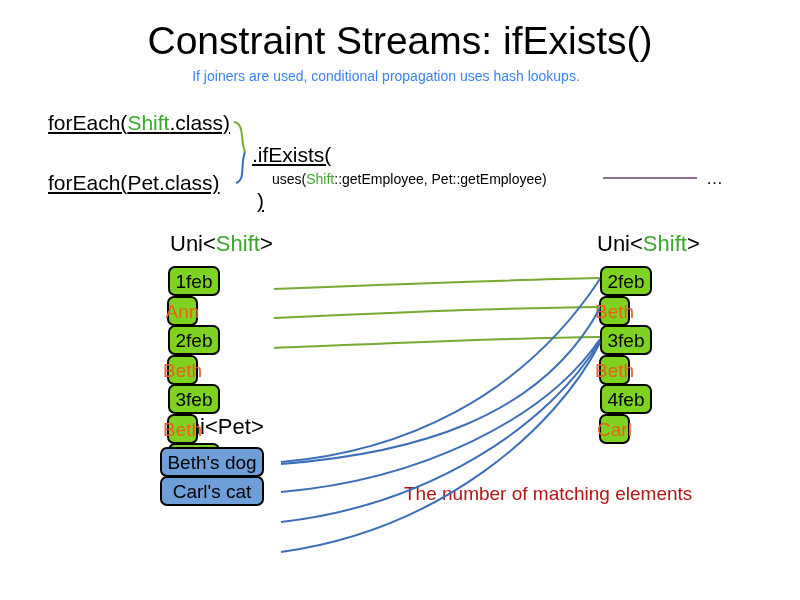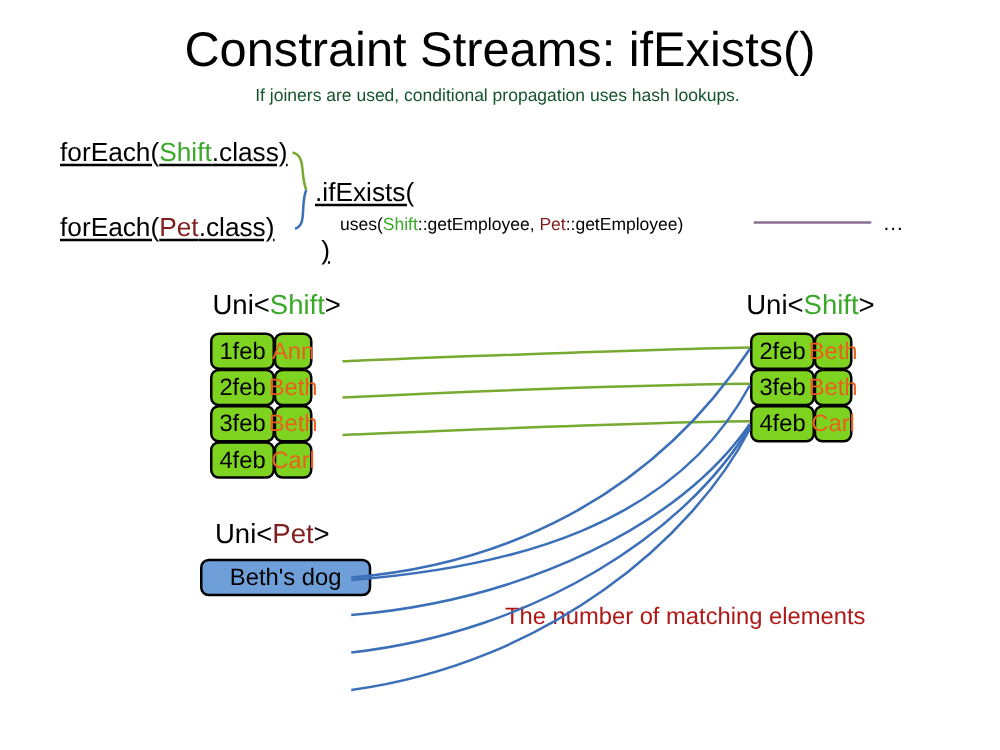--- a/index.html
+++ b/index.html
@@ -24,27 +24,27 @@
     width: 800px;
     text-align: center;
     font-size: 39px;
     line-height: 46px;
     font-weight: normal;
     color: #000000;
     white-space: nowrap;
   }
   #subtitle {
     position: absolute;
-    left: 12px;
+    left: 0;
     top: 66px;
     width: 772px;
     text-align: center;
     font-size: 14px;
     line-height: 20px;
-    color: #14532d;
+    color: #3b82f6;
     white-space: nowrap;
   }
 
   
   .code-line {
     position: absolute;
     font-size: 21px;
     line-height: 25px;
     white-space: nowrap;
     color: #000000;
@@ -57,21 +57,21 @@
   #code-equal {
     position: absolute;
     left: 272px;
     top: 170px;
     font-size: 14px;
     line-height: 18px;
     white-space: nowrap;
     color: #000000;
   }
   .tok-shift { color: #3ba82a; }
-  .tok-pet   { color: #7f1d1d; }
+  .tok-pet   { color: #000000; }
 
   #ellipsis {
     position: absolute;
     left: 706px;
     top: 170px;
     font-size: 17px;
     line-height: 18px;
     color: #000000;
   }
 
@@ -87,38 +87,39 @@
   #hdr-right-shift { left: 597px; top: 232px; }
   #hdr-pet         { left: 172px; top: 415px; }
 
   
   .table {
     position: absolute;
   }
   .row {
     display: flex;
     margin-bottom: -1px;
+    flex-direction: column;
   }
   .cell {
     box-sizing: border-box;
     border: 2px solid #000000;
     border-radius: 7px;
     height: 30px;
     display: flex;
     align-items: center;
     justify-content: center;
     font-size: 19px;
     line-height: 19px;
     white-space: nowrap;
   }
   .cell-green { background: #7ed321; }
   .cell-blue  { background: #6f9fd8; }
   .cell-date  { width: 52px; color: #000000; }
   .cell-name  { width: 31px; color: #e8601c; margin-left: -1px; }
-  .cell-pet   { width: 137px; color: #000000; }
+  .cell-pet   { width: 104px; color: #000000; }
 
   #table-left-shift  { left: 168px; top: 266px; }
   #table-right-shift { left: 600px; top: 266px; }
   #table-pet         { left: 160px; top: 447px; }
 
   
   #annotation {
     position: absolute;
     left: 404px;
     top: 481px;
@@ -192,20 +193,23 @@
   </div>
   <div class="row">
     <div class="cell cell-green cell-date">4feb</div>
     <div class="cell cell-green cell-name">Carl</div>
   </div>
 </div>
 
 <div class="table" id="table-pet">
   <div class="row">
     <div class="cell cell-blue cell-pet">Beth's dog</div>
+  </div>
+  <div class="row">
+    <div class="cell cell-blue cell-pet">Carl's cat</div>
   </div>
 </div>
 
 <div id="annotation">
   <div>The number of matching elements</div>
 </div>
 
 <svg id="wires" viewBox="0 0 800 600">
 
   <path d="M 234 122 C 245 124 240 140 245 152" fill="none" stroke="#77aa30" stroke-width="2"></path>

